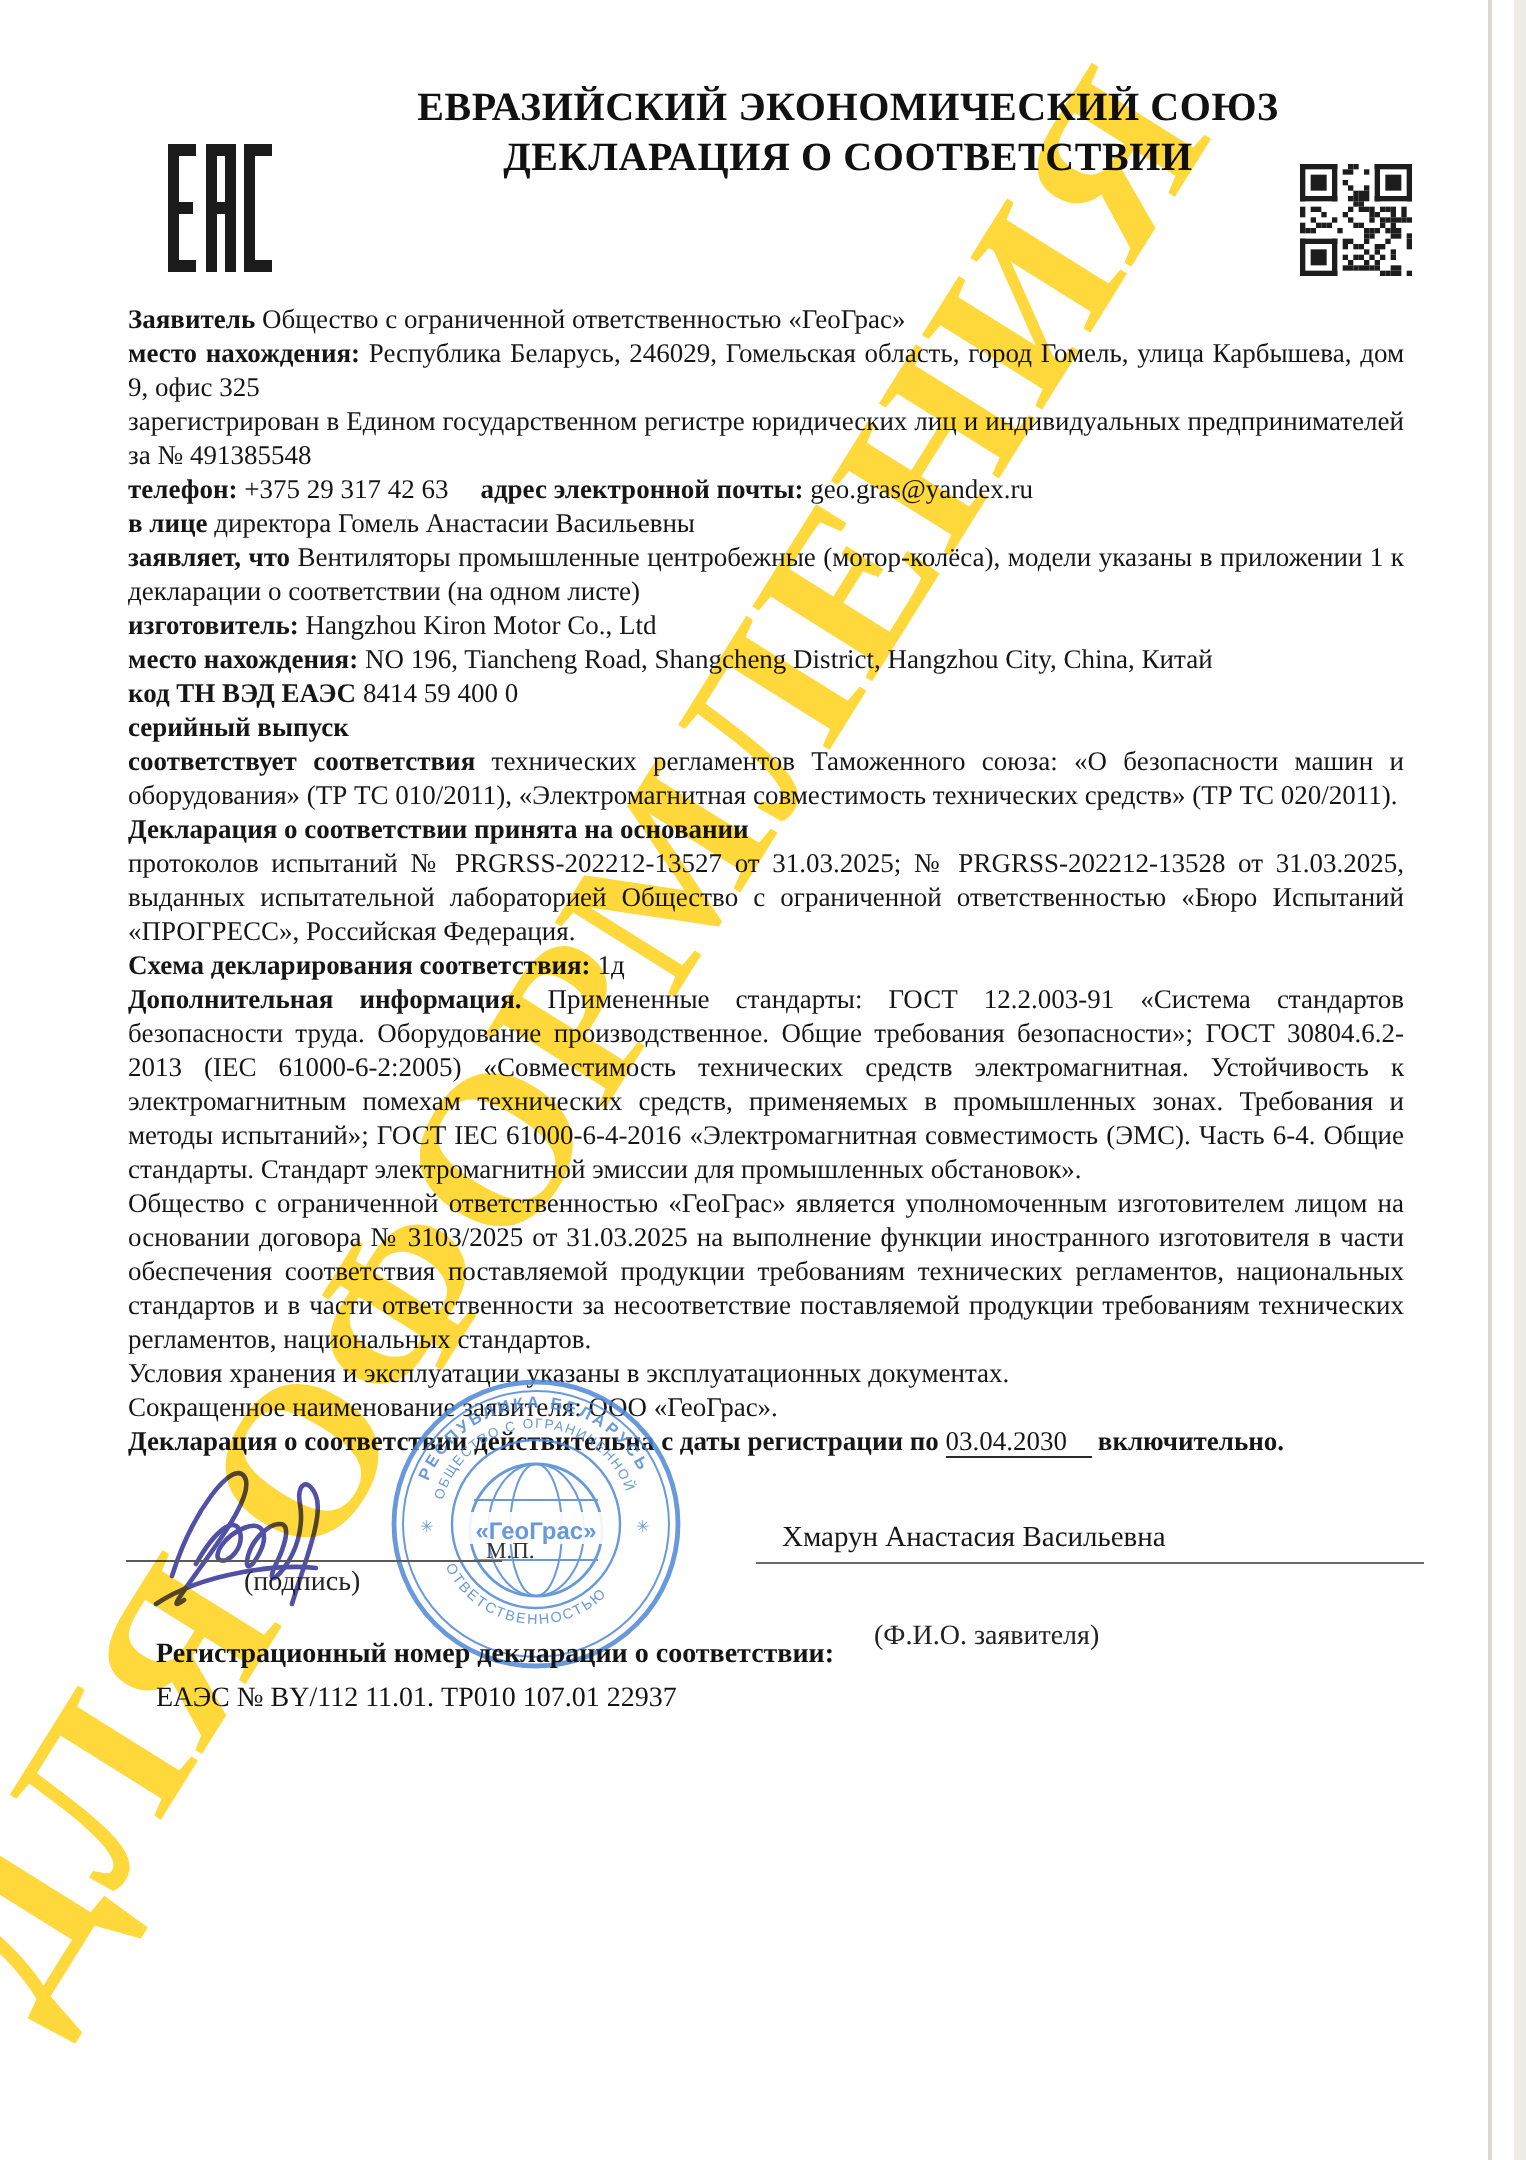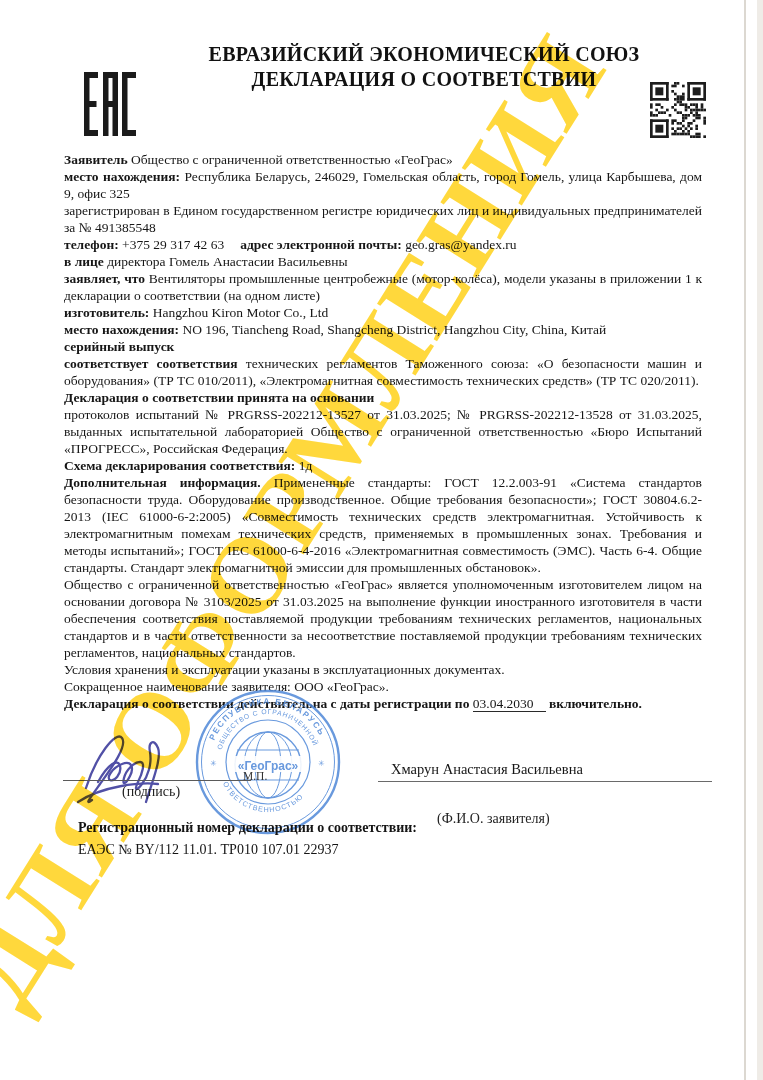--- a/index.html
+++ b/index.html
@@ -196,20 +196,21 @@
 
   <div class="body-col">
     <p><span class="lbl">Заявитель </span><span>Общество с ограниченной ответственностью «ГеоГрас»</span></p>
     <p><span class="lbl">место нахождения: </span><span>Республика Беларусь, 246029, Гомельская область, город Гомель, улица Карбышева, дом 9, офис 325</span></p>
     <p><span>зарегистрирован в Едином государственном регистре юридических лиц и индивидуальных предпринимателей за № 491385548</span></p>
     <p><span class="lbl">телефон: </span><span>+375 29 317 42 63</span><span class="gap"></span><span class="lbl">адрес электронной почты: </span><span>geo.gras@yandex.ru</span></p>
     <p><span class="lbl">в лице </span><span>директора Гомель Анастасии Васильевны</span></p>
     <p><span class="lbl">заявляет, что </span><span>Вентиляторы промышленные центробежные (мотор-колёса), модели указаны в приложении 1 к декларации о соответствии (на одном листе)</span></p>
     <p><span class="lbl">изготовитель: </span><span>Hangzhou Kiron Motor Co., Ltd</span></p>
     <p><span class="lbl">место нахождения: </span><span>NO 196, Tiancheng Road, Shangcheng District, Hangzhou City, China, Китай</span></p>
+    <p><span class="lbl">код ТН ВЭД ЕАЭС </span><span>8414 59 400 0</span></p>
     <p><span class="lbl">серийный выпуск</span></p>
     <p><span class="lbl">соответствует соответствия </span><span>технических регламентов Таможенного союза: «О безопасности машин и оборудования» (ТР ТС 010/2011), «Электромагнитная совместимость технических средств» (ТР ТС 020/2011).</span></p>
     <p><span class="lbl">Декларация о соответствии принята на основании</span></p>
     <p><span>протоколов испытаний № PRGRSS-202212-13527 от 31.03.2025; № PRGRSS-202212-13528 от 31.03.2025, выданных испытательной лабораторией Общество с ограниченной ответственностью «Бюро Испытаний «ПРОГРЕСС», Российская Федерация.</span></p>
     <p><span class="lbl">Схема декларирования соответствия: </span><span>1д</span></p>
     <p><span class="lbl">Дополнительная информация. </span><span>Примененные стандарты: ГОСТ 12.2.003-91 «Система стандартов безопасности труда. Оборудование производственное. Общие требования безопасности»; ГОСТ 30804.6.2-2013 (IEC 61000-6-2:2005) «Совместимость технических средств электромагнитная. Устойчивость к электромагнитным помехам технических средств, применяемых в промышленных зонах. Требования и методы испытаний»; ГОСТ IEC 61000-6-4-2016 «Электромагнитная совместимость (ЭМС). Часть 6-4. Общие стандарты. Стандарт электромагнитной эмиссии для промышленных обстановок».</span></p>
     <p><span>Общество с ограниченной ответственностью «ГеоГрас» является уполномоченным изготовителем лицом на основании договора № 3103/2025 от 31.03.2025 на выполнение функции иностранного изготовителя в части обеспечения соответствия поставляемой продукции требованиям технических регламентов, национальных стандартов и в части ответственности за несоответствие поставляемой продукции требованиям технических регламентов, национальных стандартов.</span></p>
     <p><span>Условия хранения и эксплуатации указаны в эксплуатационных документах.</span></p>
     <p><span>Сокращенное наименование заявителя: ООО «ГеоГрас».</span></p>
     <p><span class="lbl">Декларация о соответствии действительна с даты регистрации по </span><span class="u">03.04.2030</span><span class="lbl"> включительно.</span></p>

